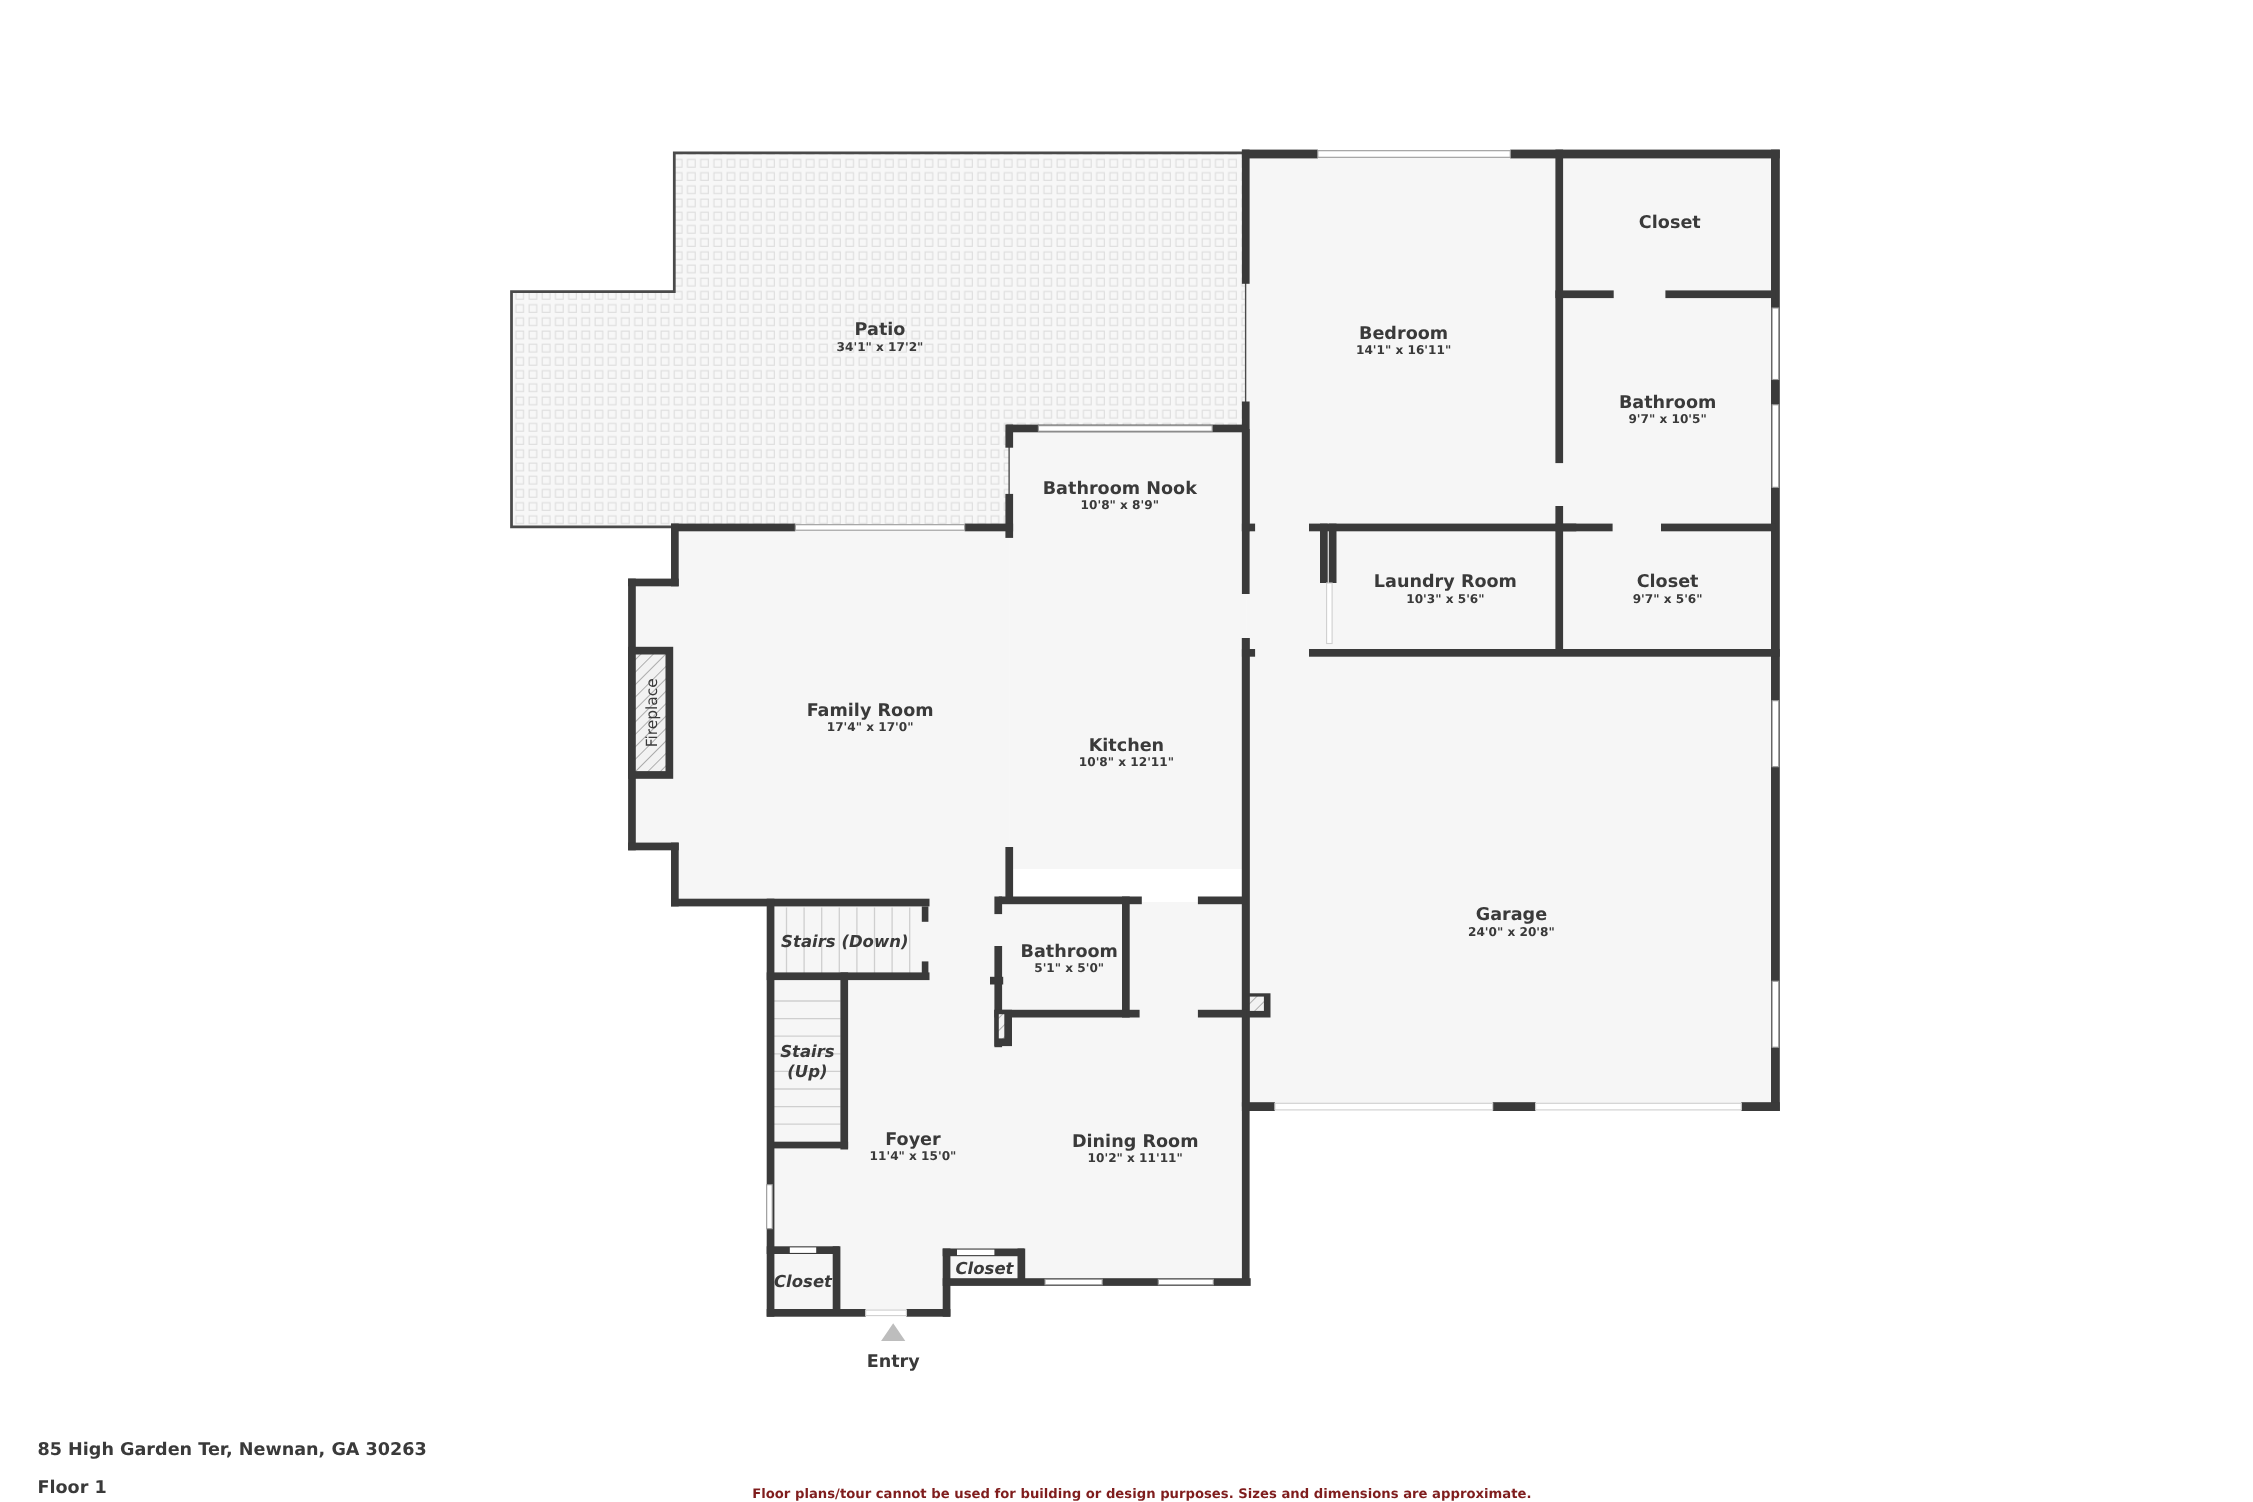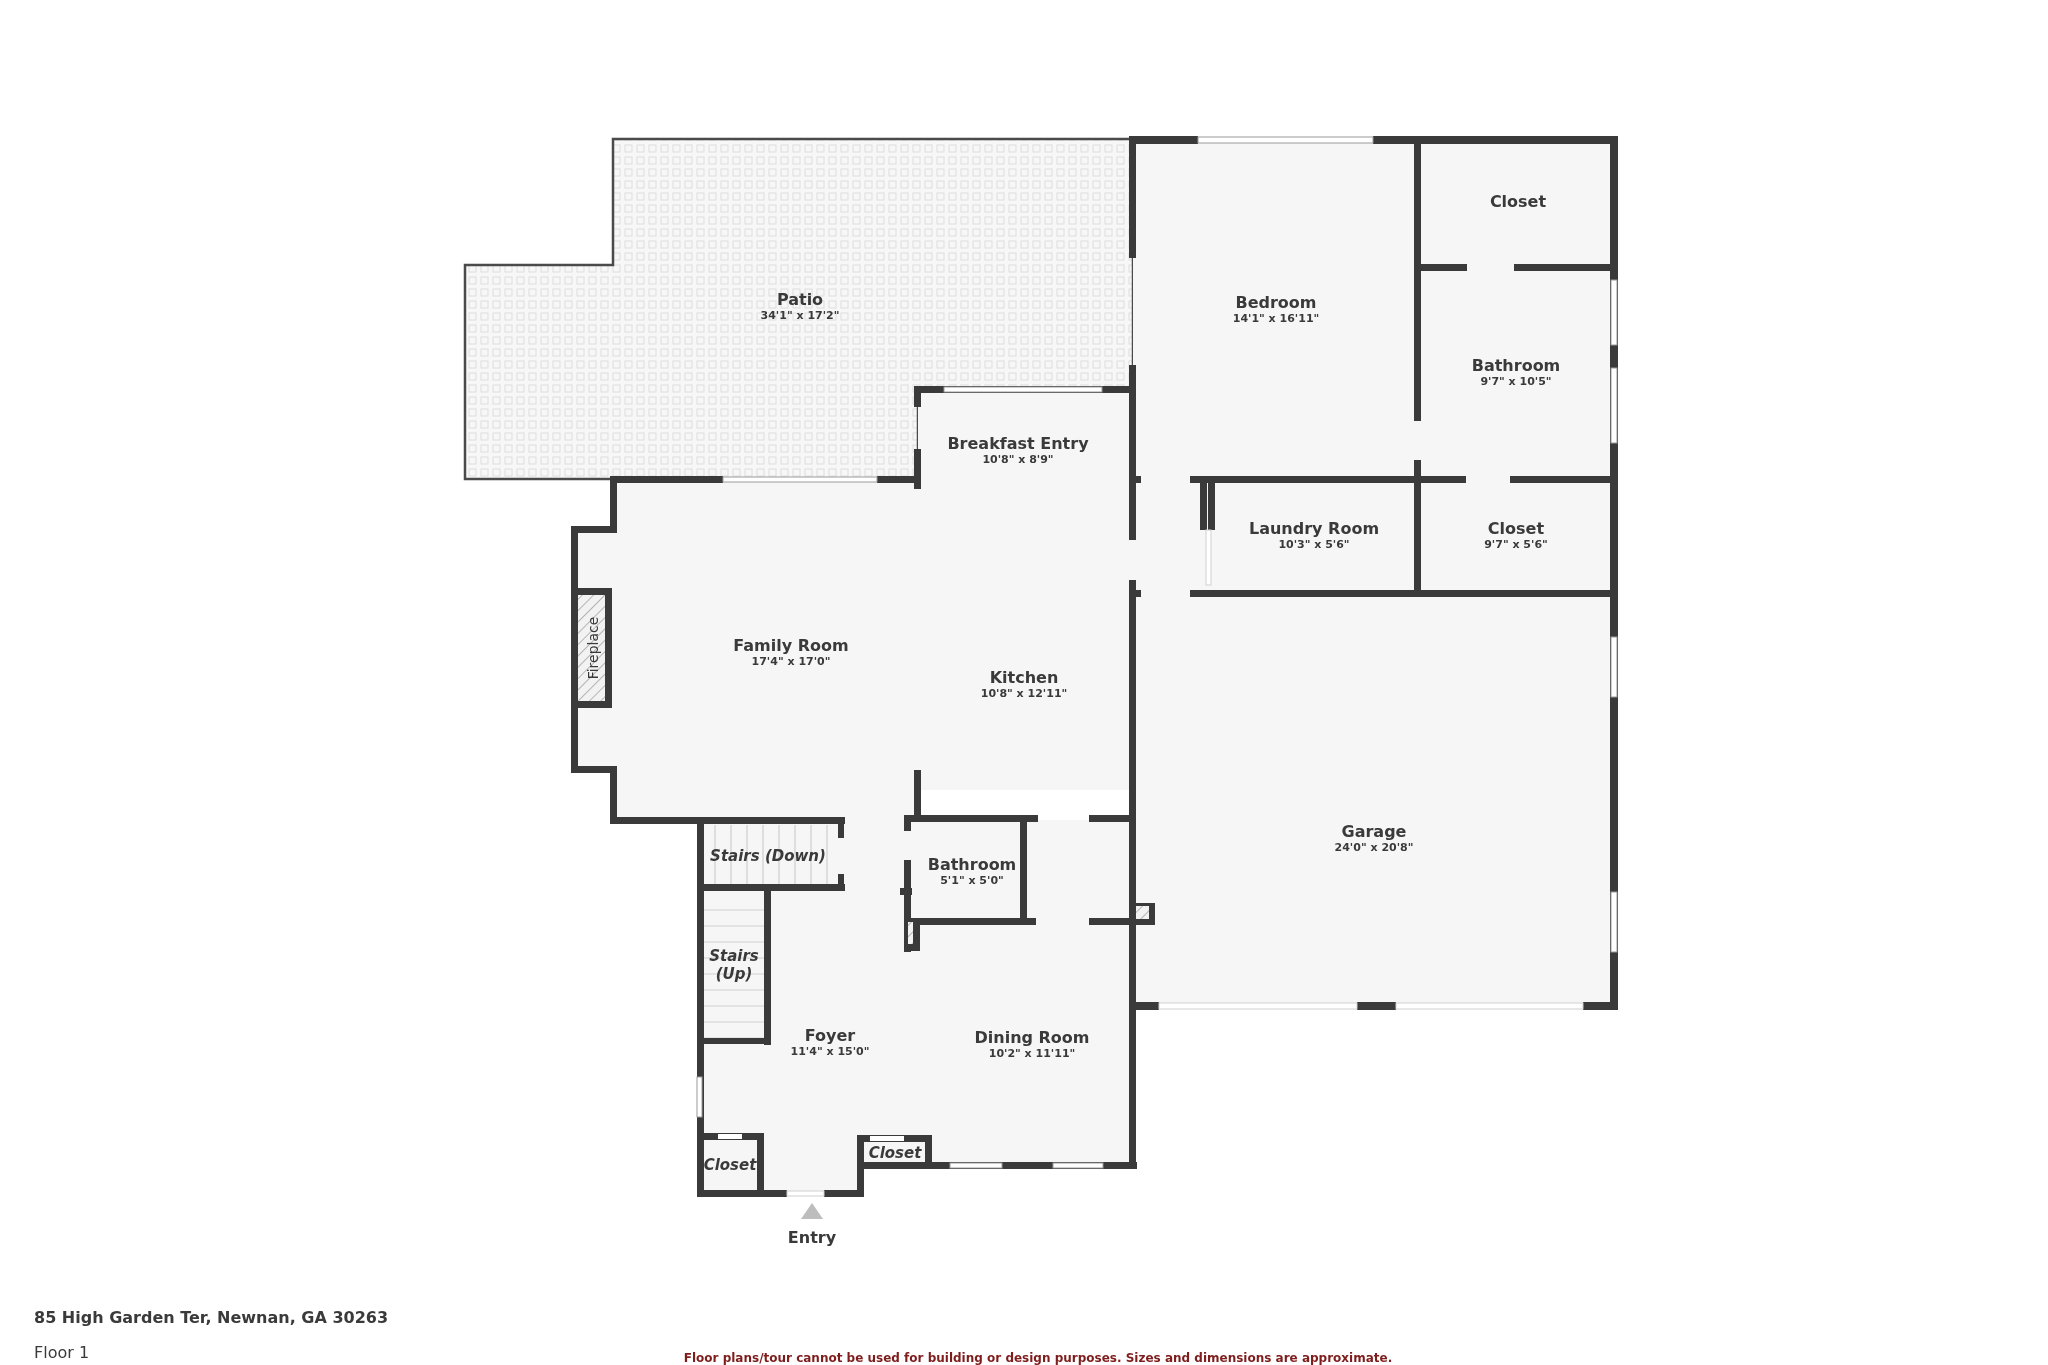--- a/index.html
+++ b/index.html
@@ -5,21 +5,21 @@
   html, body { margin:0; padding:0; background:#ffffff; }
   body { width:2048px; height:1365px; position:relative; overflow:hidden;
          font-family:"DejaVu Sans", "Liberation Sans", sans-serif; color:#3c3c3c; }
   #plan { position:absolute; left:0; top:0; width:2048px; height:1365px; }
   .lbl { position:absolute; transform:translate(-50%,-50%); text-align:center; white-space:nowrap; line-height:1.2; }
   .lbl .name { display:block; font-size:16px; font-weight:bold; color:#3a3a3a; }
   .lbl .dim { display:block; font-size:11px; font-weight:bold; color:#3a3a3a; }
   .lbl.small .name { font-size:15px;font-style:italic; }
   .fireplace-lbl { position:absolute; transform:translate(-50%,-50%) rotate(-90deg); font-size:14px; color:#3a3a3a; white-space:nowrap; }
   .footer-addr { position:absolute; left:34px; top:1308px; font-size:16px; font-weight:bold; color:#3a3a3a; }
-  .footer-floor { position:absolute; left:34px; top:1344px; font-size:16px; font-weight:normal; color:#3a3a3a; transform:translateY(-50%); }
+  .footer-floor { position:absolute; left:34px; top:1344px; font-size:16px; font-weight:bold; color:#3a3a3a; transform:translateY(-50%); }
   .footer-disclaimer { position:absolute; left:1038px; top:1358px; transform:translate(-50%,-50%); font-size:12px; font-weight:bold; color:#7f1d1d; white-space:nowrap; }
   .entry-lbl { position:absolute; left:812px; top:1237px; transform:translate(-50%,-50%); font-size:16px; font-weight:bold; color:#3a3a3a; }
 </style>
 </head>
 <body>
 
 <svg id="plan" viewBox="0 0 2048 1365" xmlns="http://www.w3.org/2000/svg">
   <defs>
     <pattern id="tile" width="12" height="12" patternUnits="userSpaceOnUse">
       <rect width="12" height="12" fill="#f7f7f7"></rect>
@@ -189,21 +189,21 @@
   <span class="dim">14'1" x 16'11"</span>
 </div>
 <div class="lbl" style="left:1518px;top:202px;">
   <span class="name">Closet</span>
 </div>
 <div class="lbl" style="left:1516px;top:372px;">
   <span class="name">Bathroom</span>
   <span class="dim">9'7" x 10'5"</span>
 </div>
 <div class="lbl" style="left:1018px;top:450px;">
-  <span class="name">Breakfast Entry</span>
+  <span class="name">Bathroom Nook</span>
   <span class="dim">10'8" x 8'9"</span>
 </div>
 <div class="lbl" style="left:1314px;top:535px;">
   <span class="name">Laundry Room</span>
   <span class="dim">10'3" x 5'6"</span>
 </div>
 <div class="lbl" style="left:1516px;top:535px;">
   <span class="name">Closet</span>
   <span class="dim">9'7" x 5'6"</span>
 </div>

